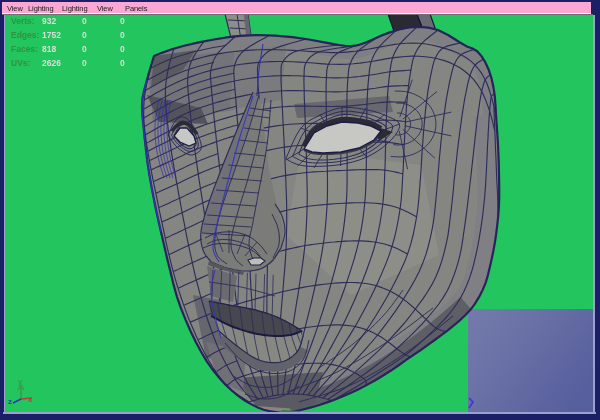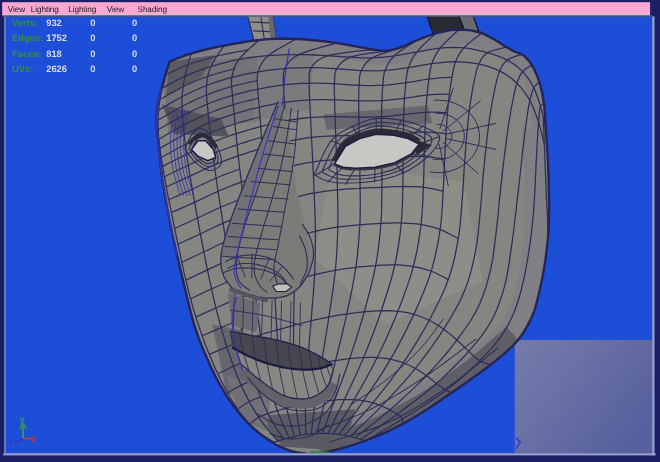--- a/index.html
+++ b/index.html
@@ -1,18 +1,18 @@
 <!DOCTYPE html>
 <html><head><meta charset="utf-8"><style>
 html,body{margin:0;padding:0;width:600px;height:420px;overflow:hidden;background:#1b2066;font-family:"Liberation Sans",sans-serif;}
 #menubar{position:absolute;left:2px;top:2px;width:589px;height:11px;background:#f9a8d4;font-size:7.5px;color:#1a1a1a;}
 #menubar span{position:absolute;top:2px;letter-spacing:-0.1px;}
 #sep1{position:absolute;left:2px;top:13px;width:589px;height:1px;background:#fbfbf6;}
 #sep2{position:absolute;left:2px;top:14px;width:591px;height:1px;background:#6f6f6f;}
-#viewport{position:absolute;left:4px;top:15px;width:589px;height:397px;background:#1d4ed8;border-left:1px solid #9aa2cc;}
+#viewport{position:absolute;left:4px;top:15px;width:589px;height:397px;background:#22c55e;border-left:1px solid #9aa2cc;}
 #litb{position:absolute;left:3px;top:412px;width:593px;height:2px;background:#9aa2cc;}
 #litr{position:absolute;left:593px;top:15px;width:2px;height:399px;background:#9aa2cc;}
 </style></head><body>
 <div id="viewport"><svg width="589" height="397" viewBox="4 15 589 397" font-family="Liberation Sans, sans-serif">
       <defs>
         <linearGradient id="bg1" x1="0" y1="0" x2="1" y2="0.6">
           <stop offset="0" stop-color="#747bab"></stop>
           <stop offset="0.45" stop-color="#6970a5"></stop>
           <stop offset="1" stop-color="#575f9e"></stop>
         </linearGradient>
@@ -225,17 +225,17 @@
       <path d="M20,399 L31,398" stroke="#c03a3a" stroke-width="1.6"></path>
       <text x="27" y="402" fill="#c03a3a" font-size="8" font-weight="bold">x</text>
       <path d="M20,399 L12,403" stroke="#3636b4" stroke-width="1.6"></path>
       <text x="7" y="404" fill="#3636b4" font-size="8" font-weight="bold">z</text>
     </svg></div>
 <div id="menubar">
     <span style="left:5px">View</span>
     <span style="left:26px">Lighting</span>
     <span style="left:60px">Lighting</span>
     <span style="left:95px">View</span>
-    <span style="left:123px">Shading</span>
+    <span style="left:123px">Panels</span>
   </div>
 <div id="sep1"></div>
 <div id="sep2"></div>
 <div id="litb"></div>
 <div id="litr"></div>
 </body></html>

